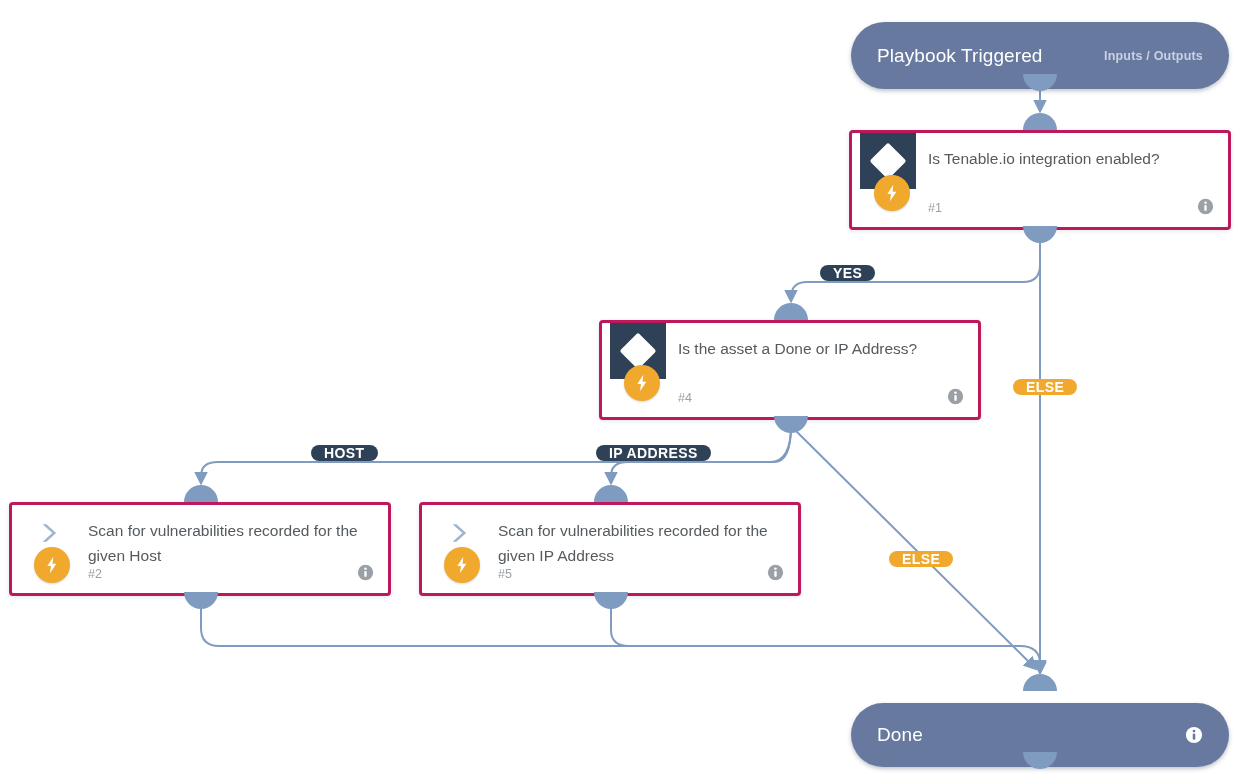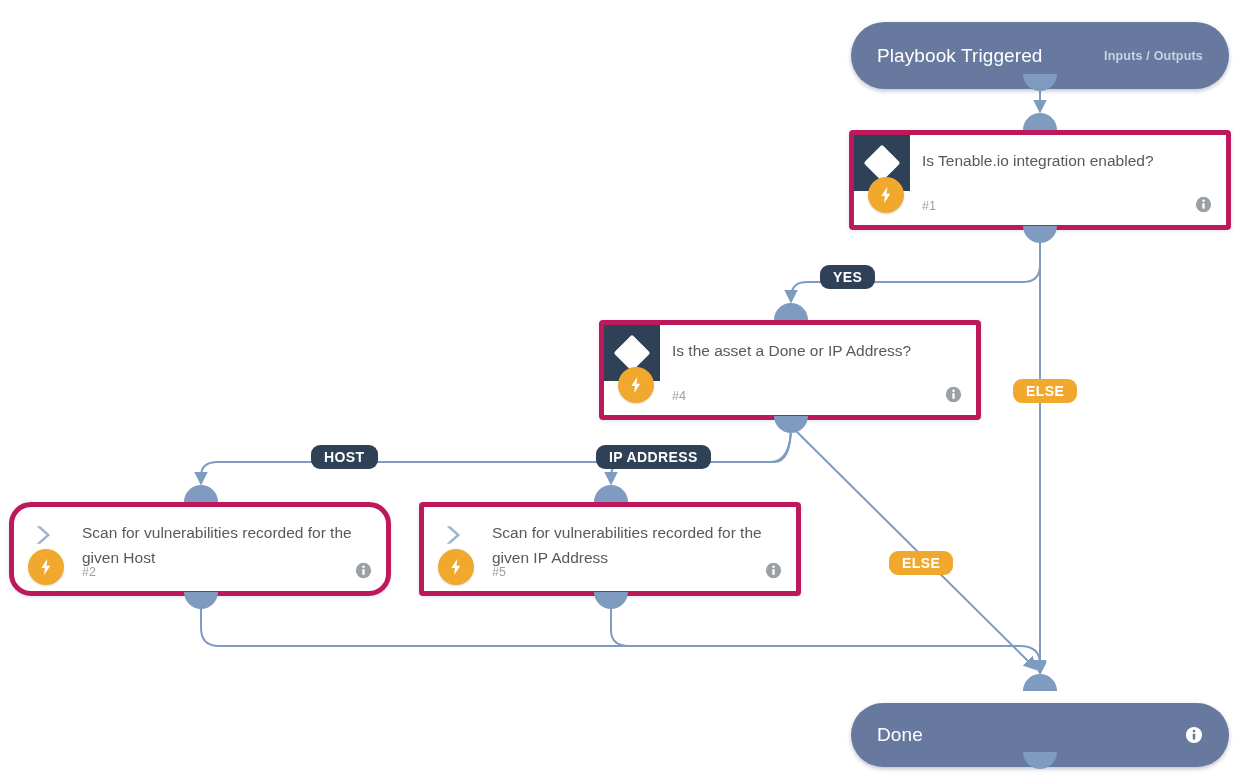--- a/index.html
+++ b/index.html
@@ -60,23 +60,24 @@
     font-size: 12.5px;
     color: #c9d2e3;
     font-weight: 700;
     letter-spacing: 0.2px;
     text-align: center;
   }
 
   
   .card {
     background: #ffffff;
-    border: 5px solid #be185d;
+    border: 3px solid #be185d;
     border-radius: 4px;
     box-shadow: 0 1px 4px rgba(40,55,85,0.13);
+    padding-left: 8px;
   }
   .card-inner {
     position: relative;
     height: 100%;
     width: 100%;
   }
   .card-icon {
     position: absolute;
     left: 0;
     top: 0;
@@ -163,21 +164,21 @@
   .elabel {
     position: absolute;
     display: flex;
     align-items: center;
     justify-content: center;
     border-radius: 9px;
     color: #ffffff;
     font-size: 14px;
     font-weight: 700;
     letter-spacing: 0.4px;
-    height: 24px;
+    height: 16px;
     padding: 0 13px;
     box-sizing: border-box;
     white-space: nowrap;
   }
   .elabel.dark   { background: #2f4156; }
   .elabel.orange { background: #f0a82d; }
   .elabel.z-under { z-index: 0; }
 </style>
 </head>
 <body>
@@ -269,21 +270,21 @@
           <circle cx="10" cy="10" r="9" fill="#9aa0a6"></circle>
           <circle cx="10" cy="5.6" r="1.5" fill="#ffffff"></circle>
           <rect x="8.6" y="8.2" width="2.8" height="7" rx="1.3" fill="#ffffff"></rect>
         </svg>
       </div>
     </div>
   </div>
   <div class="port out" style="left:774px; top:416px;"></div>
 
   <div class="port in" style="left:184px; top:485px;"></div>
-  <div class="node card" style="left:9px; top:502px; width:382px; height:94px;border-radius:22px;">
+  <div class="node card" style="left:9px; top:502px; width:382px; height:94px;">
     <div class="card-inner">
       <div class="card-icon plain">
         <svg class="chev-glyph" width="26" height="26" viewBox="0 0 24 24">
           <path d="M7 4 L16 12 L7 20 L10.5 20 L19.5 12 L10.5 4 z" fill="#9fb4ce"></path>
         </svg>
       </div>
       <div class="bolt">
         <svg width="20" height="20" viewBox="0 0 24 24" aria-hidden="true">
           <path d="M13.6 2 L6.4 13.2 h4.3 L9.6 22 l7.6 -11.6 h-4.6 z" fill="#ffffff"></path>
         </svg>

